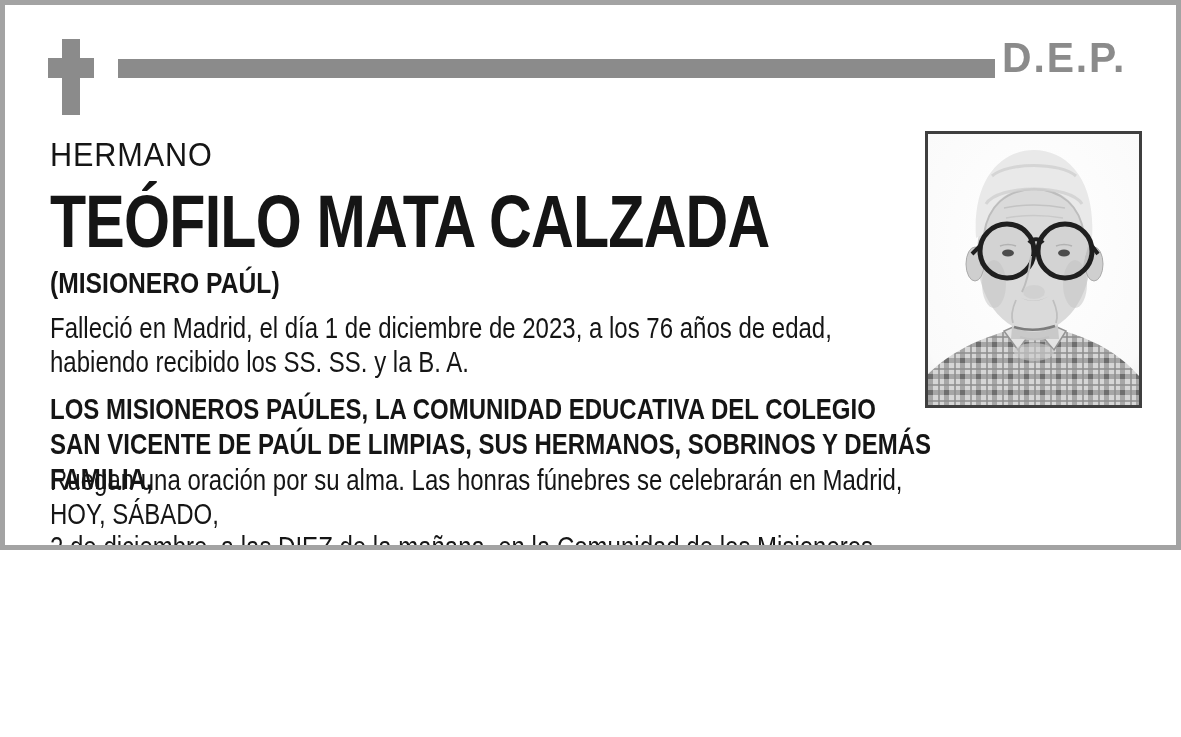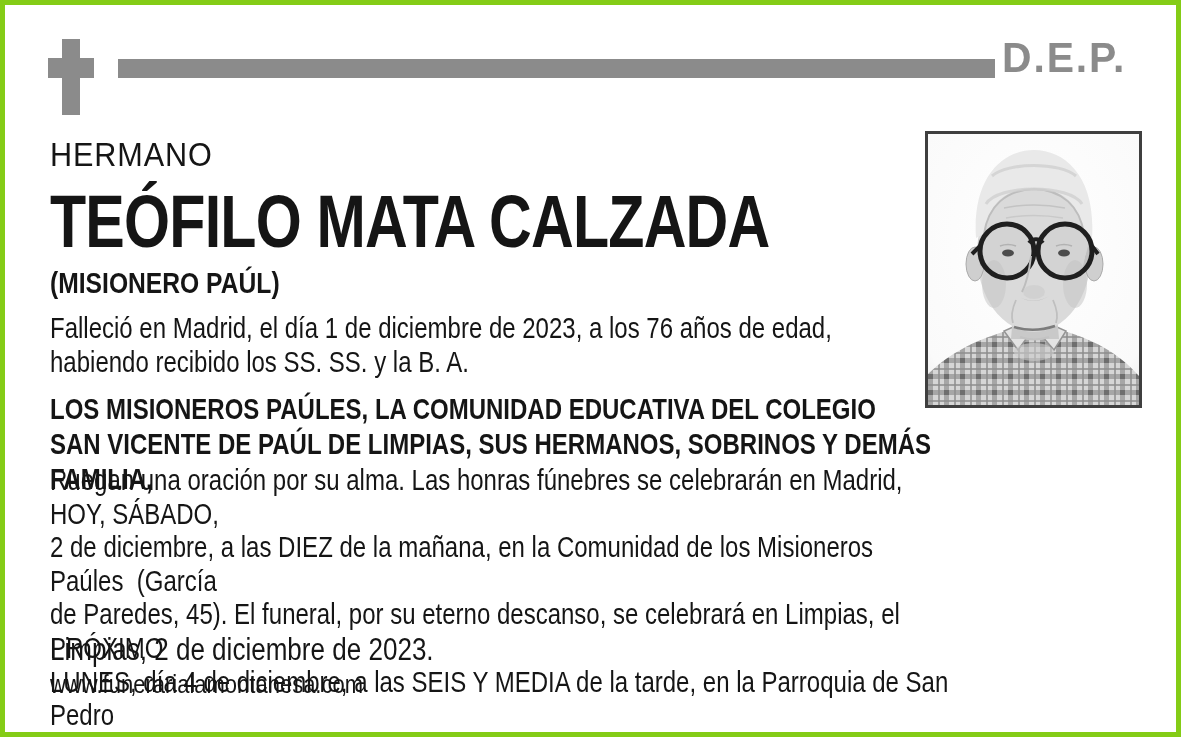--- a/index.html
+++ b/index.html
@@ -1,18 +1,18 @@
 <!DOCTYPE html>
 <html><head>
 <meta charset="utf-8">
 <style>
   html,body{margin:0;padding:0;background:#ffffff;}
   body{width:1181px;height:737px;overflow:hidden;font-family:"Liberation Sans",sans-serif;}
-  .sheet{position:relative;width:1181px;height:737px;box-sizing:border-box;
-         border:5px solid #84cc16;background:#fff;overflow:hidden;}
+  .sheet{position:relative;width:1181px;height:550px;box-sizing:border-box;
+         border:5px solid #a3a3a3;background:#fff;overflow:hidden;}
   
   .cross-wrap{position:absolute;left:43px;top:32px;width:46px;height:80px;}
   .hrule{position:absolute;left:113px;top:54px;width:877px;height:19px;background:#8b8b8b;}
   .dep{position:absolute;left:997px;top:28px;font-size:43px;font-weight:bold;color:#8b8b8b;
        letter-spacing:2px;transform:scaleX(.95);transform-origin:0 0;white-space:nowrap;}
   
   .tb{position:absolute;left:45px;color:#151515;white-space:pre-wrap;
       transform-origin:0 0;line-height:1.15;}
   .t-relation{top:130px;font-size:34px;letter-spacing:1px;transform:scaleX(.9);} 
   .t-name{top:174px;font-size:74px;font-weight:bold;letter-spacing:-1px;

